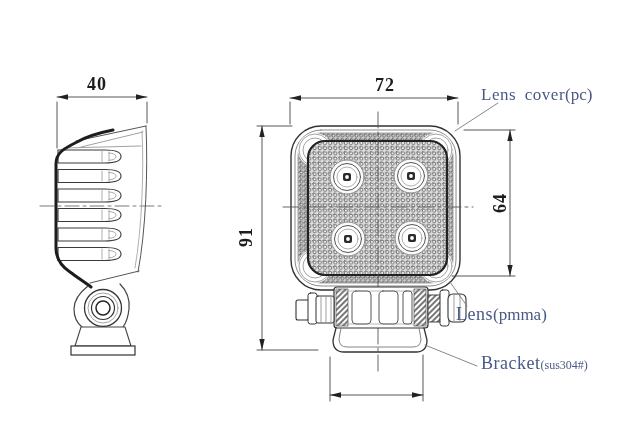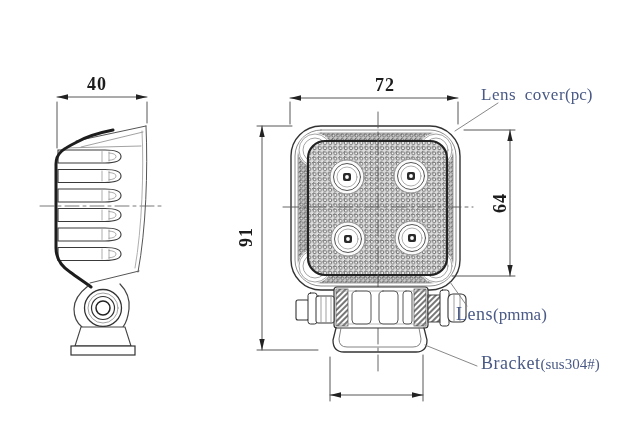--- a/index.html
+++ b/index.html
@@ -244,16 +244,16 @@
 
   <div class="plabel" style="left:481px;top:85px;">
     <span>Lens cover</span><span class="mat">(pc)</span>
   </div>
 
   <div class="plabel" style="left:440px;top:304px;font-size:18px;margin-left:16px;">
     <span>Lens</span><span class="mat">(pmma)</span>
   </div>
 
   <div class="plabel" style="left:481px;top:353px;font-size:18px;">
-    <span>Bracket</span><span class="mat" style="font-size:15px;">(sus304#)</span>
+    <span>Bracket</span><span class="mat" style="font-size:12px;">(sus304#)</span>
   </div>
 
 </div>
 
 </body></html>

